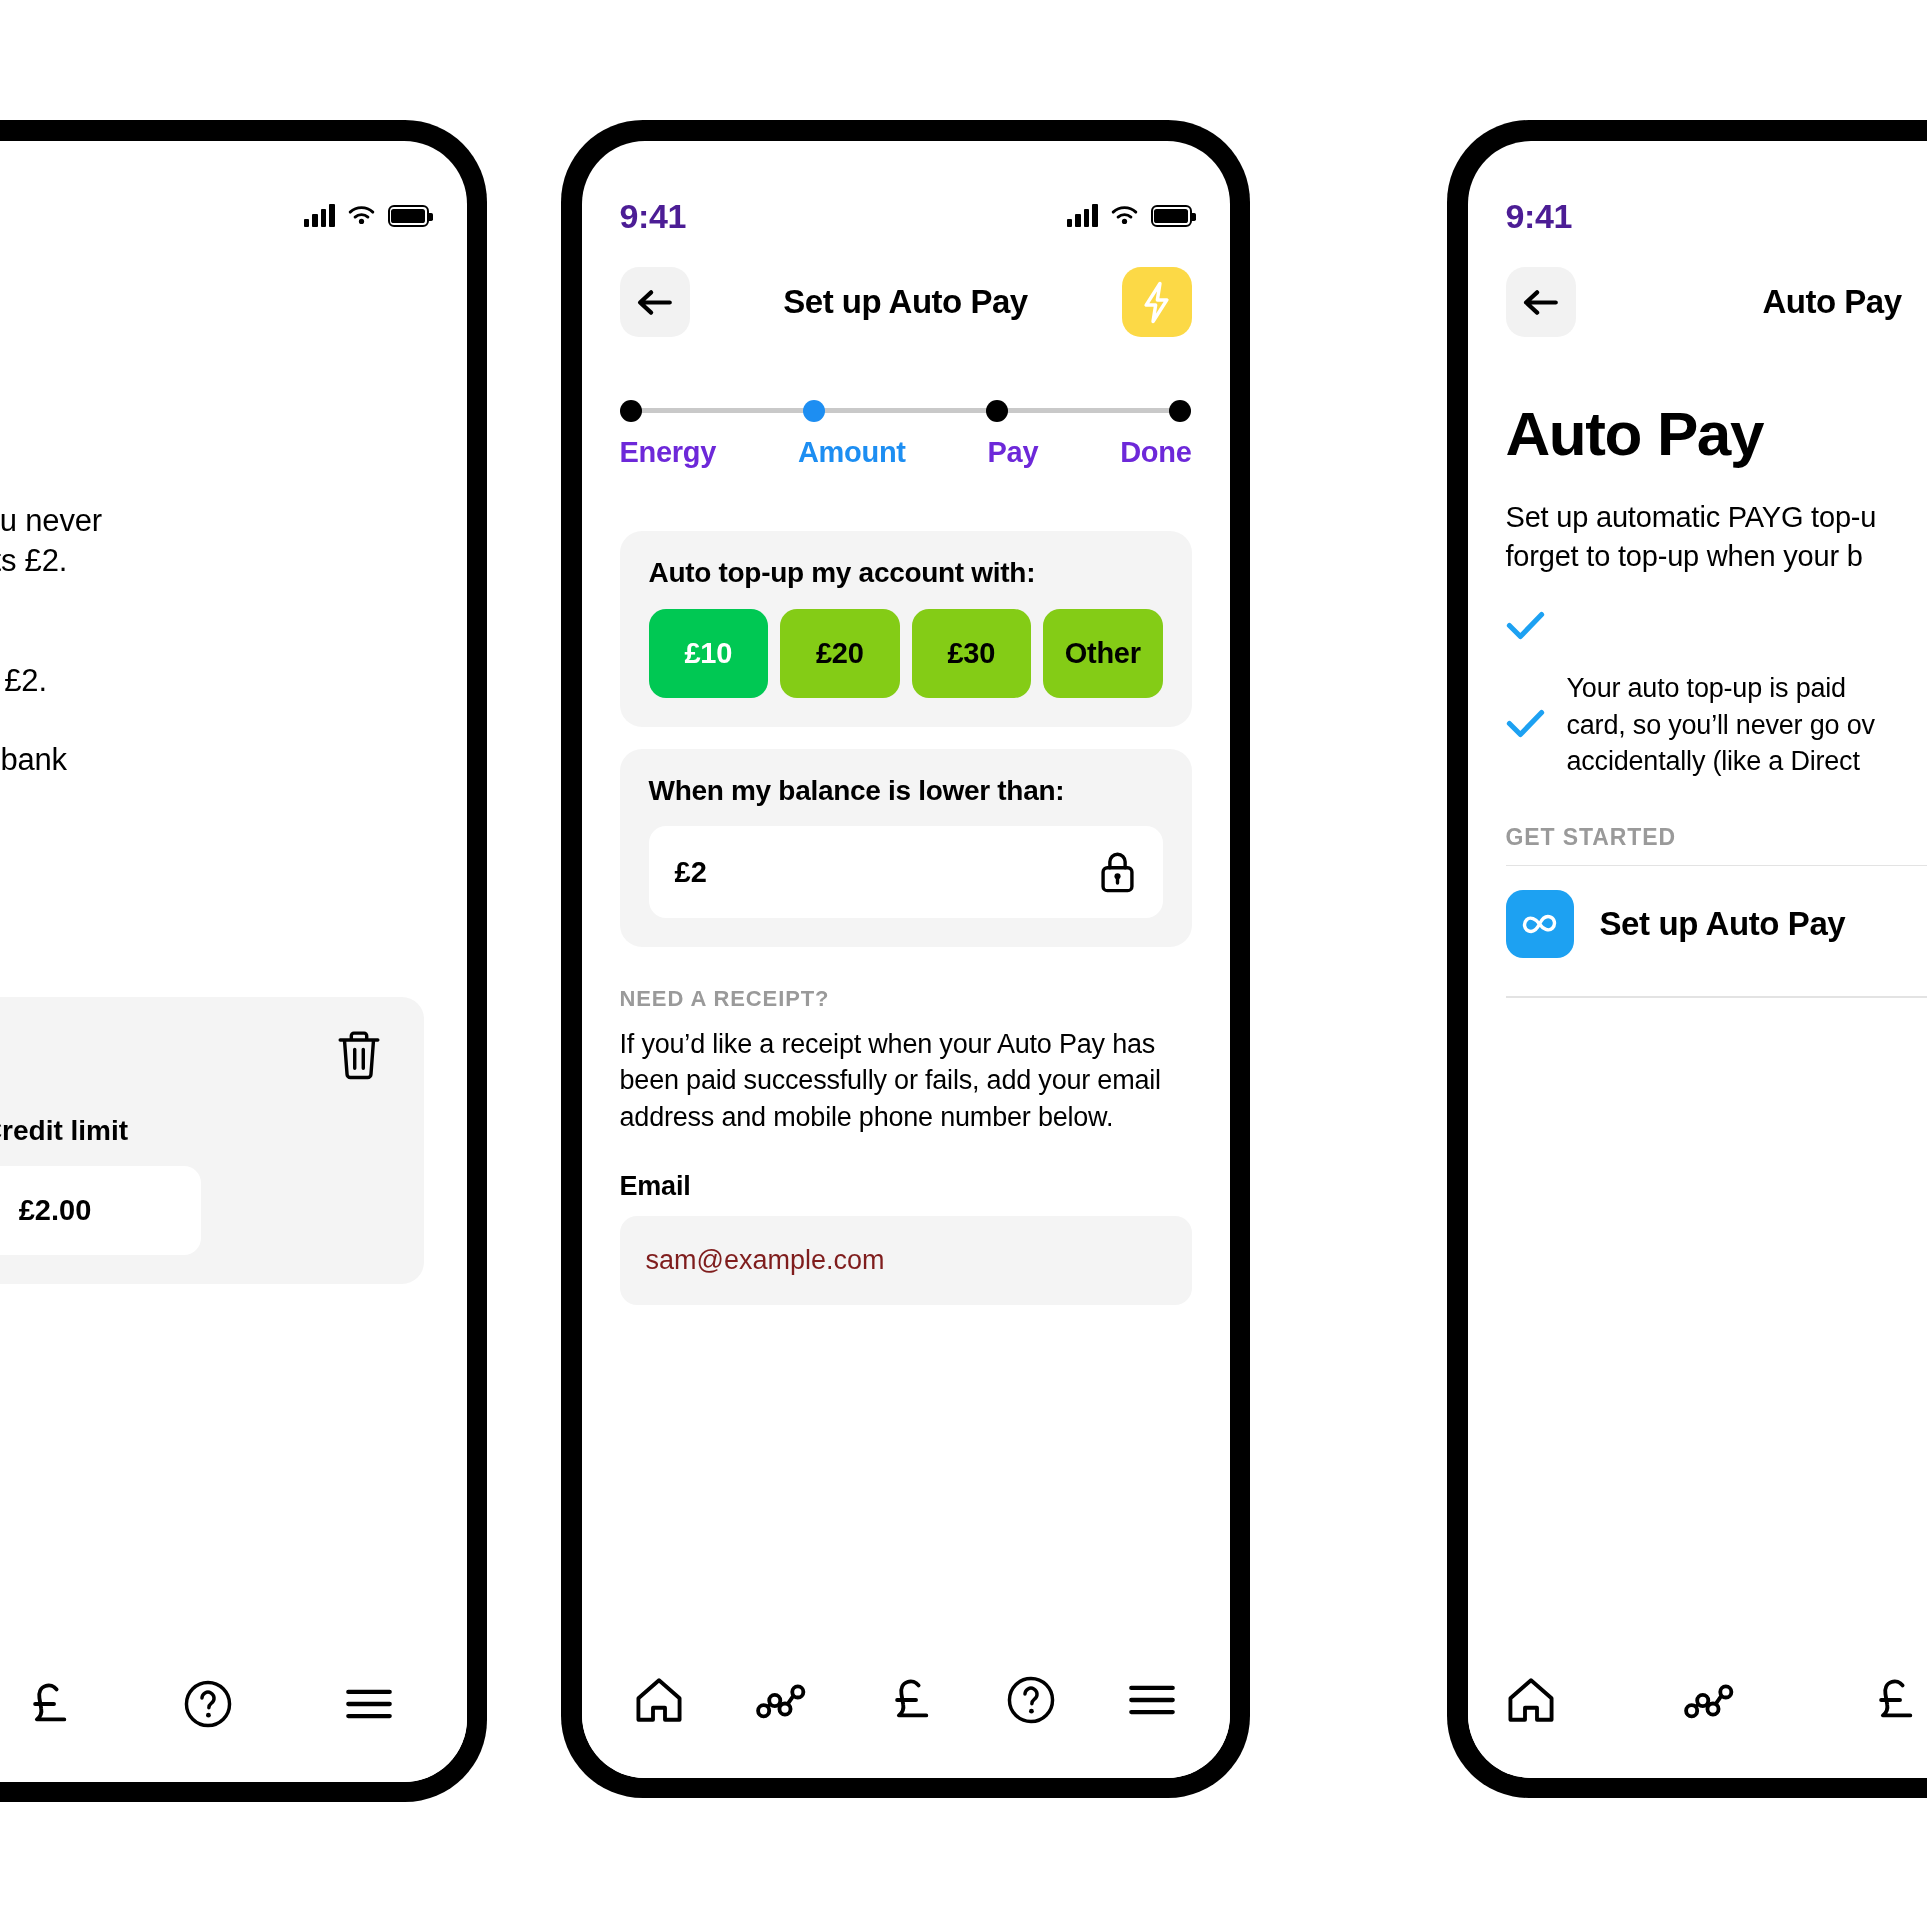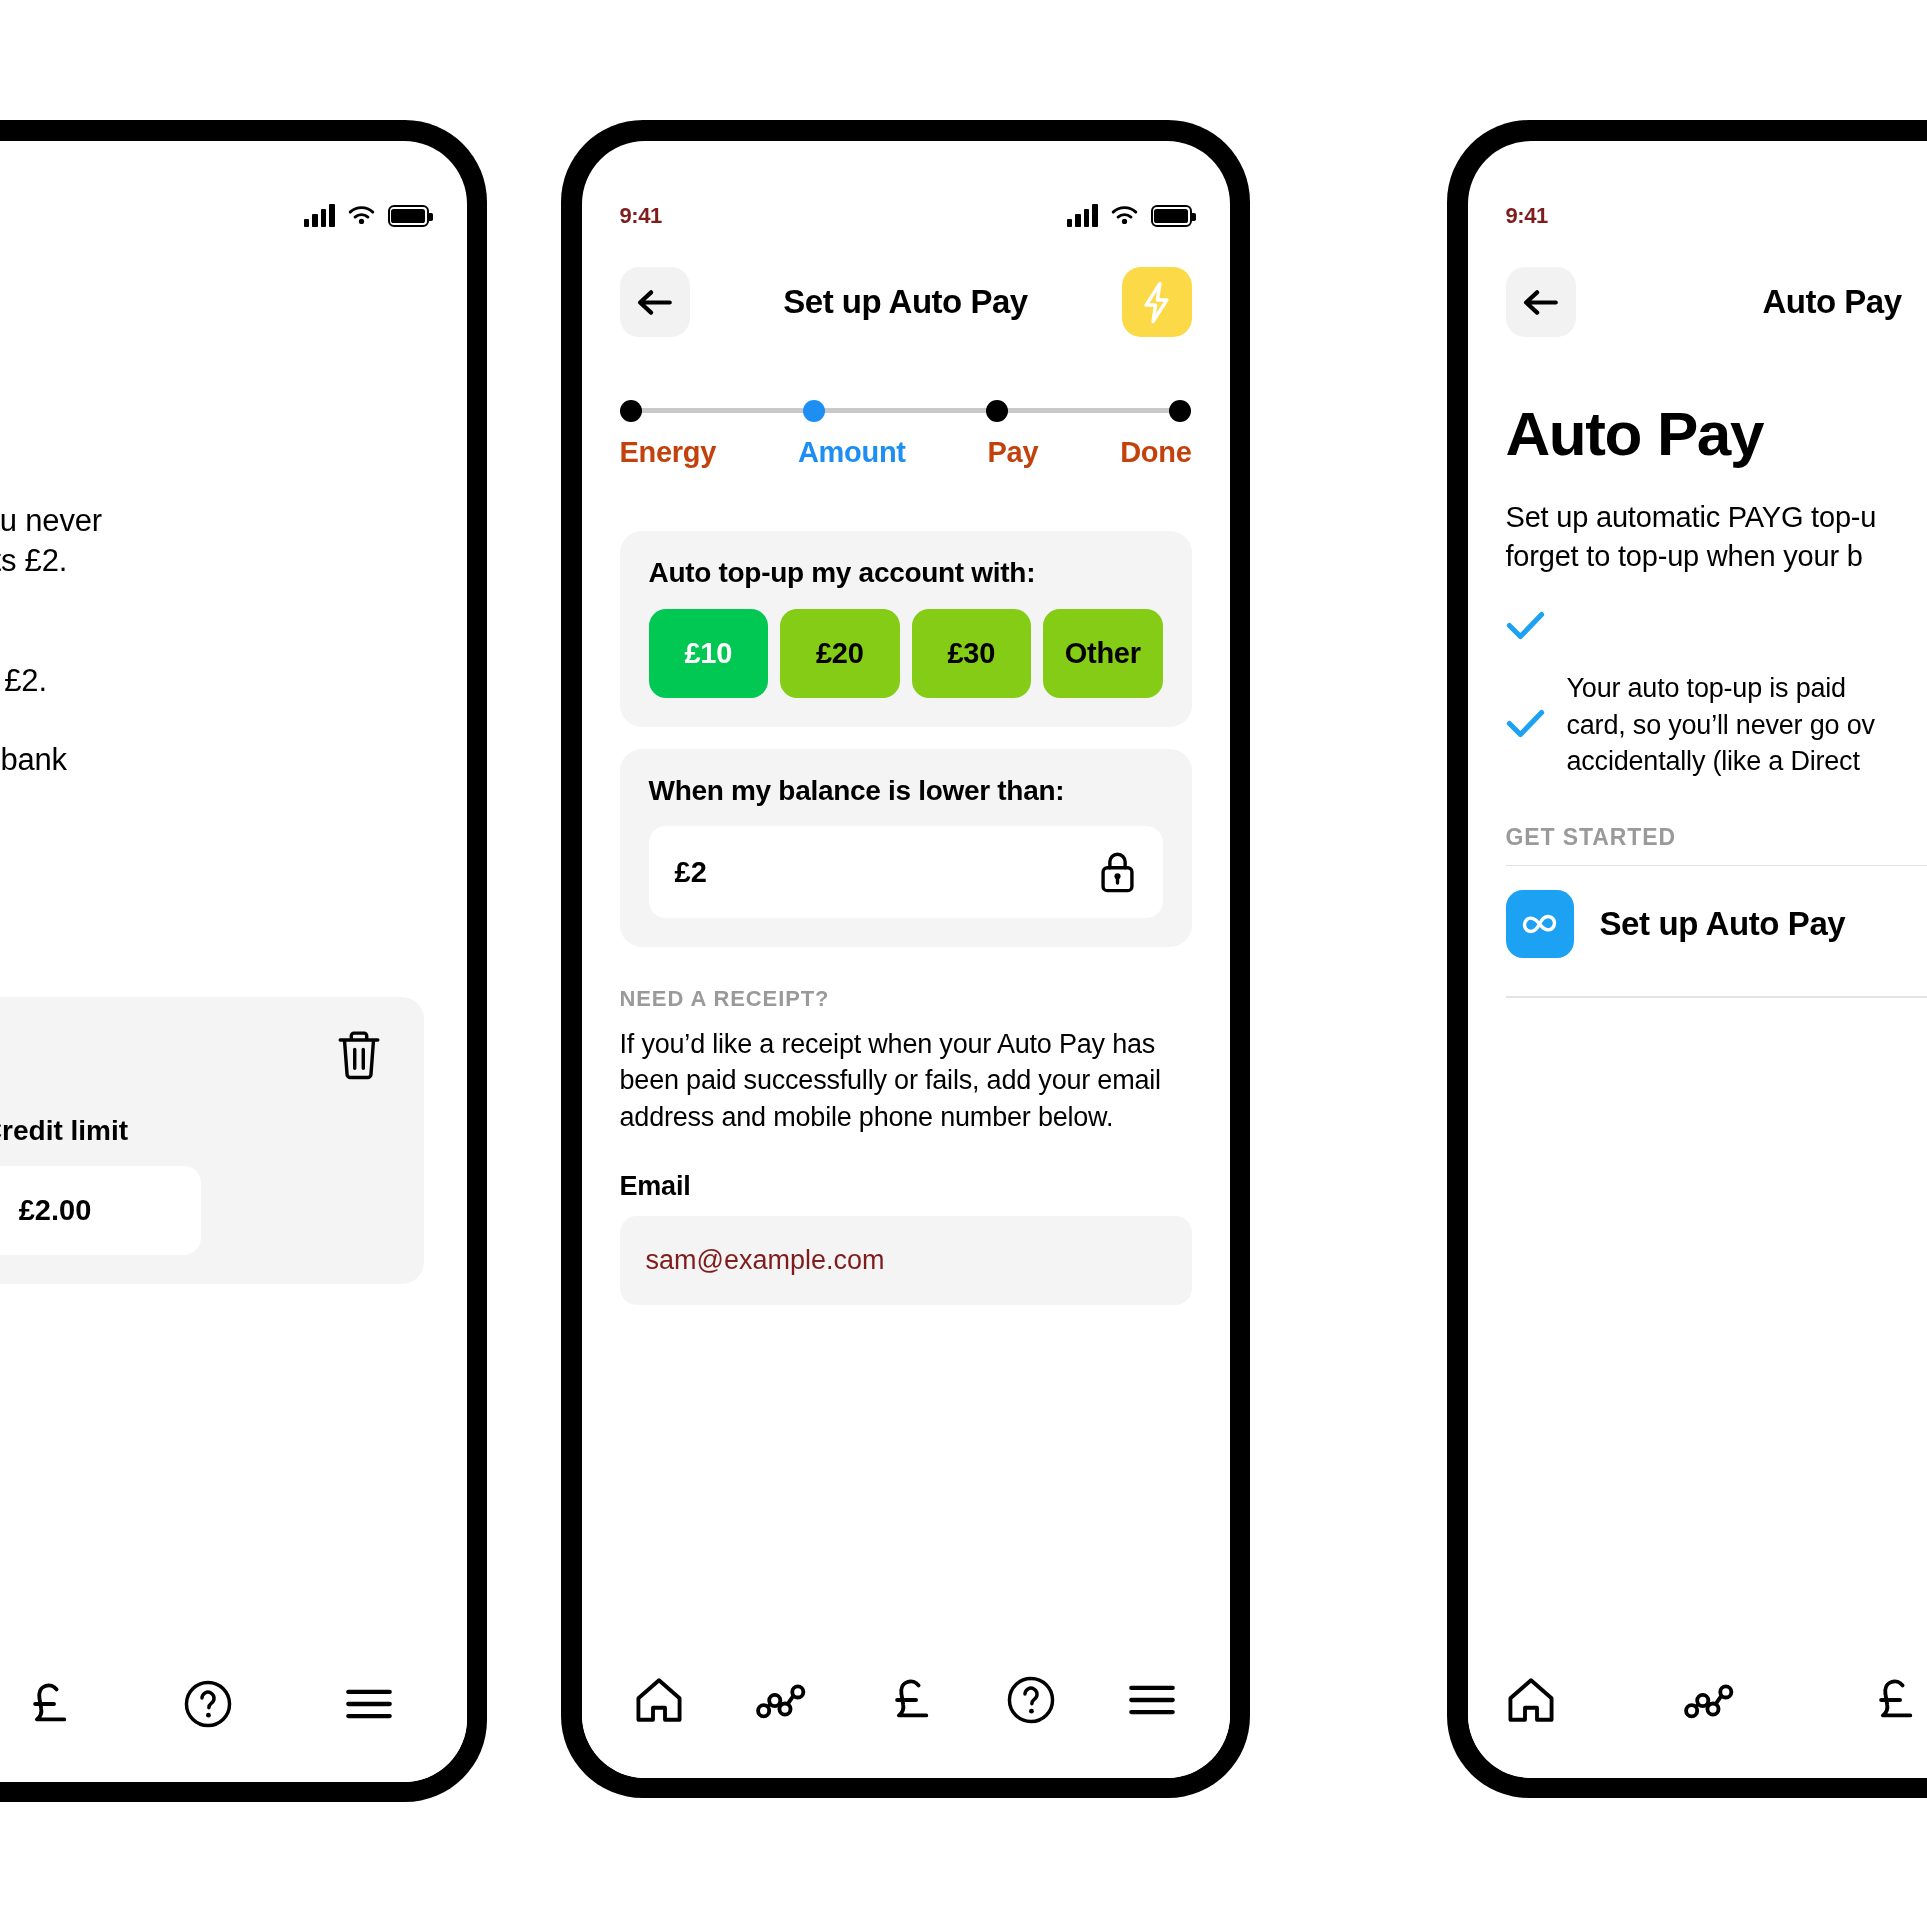--- a/index.html
+++ b/index.html
@@ -35,21 +35,21 @@
   
   #phone-right { left: 1447px; top: 120px; width: 770px; height: 1678px; border-radius: 82px; }
   #screen-right{ left: 20.5px; top: 20.5px; width: 729px; height: 1637px; border-radius: 63px; }
 
   
   .statusbar {
     position: absolute; top: 0; left: 0; right: 0; height: 110px;
     display: flex; align-items: center; justify-content: space-between;
     padding: 41px 38px 0 38px;
   }
-  .sb-time { font-size: 22px; font-weight: 600; letter-spacing: -0.4px; color: #7f1d1d; }
+  .sb-time { font-size: 34px; font-weight: 600; letter-spacing: -0.4px; color: #4c1d95; }
   .sb-icons { display: flex; align-items: center; gap: 12px; }
   .sig { display: flex; align-items: flex-end; gap: 3.4px; height: 22px; }
   .sig i { display:block; width: 5.1px; background:#000; border-radius: 0.9px; }
   .sig i:nth-child(1){ height: 7.7px; }
   .sig i:nth-child(2){ height: 13px; }
   .sig i:nth-child(3){ height: 18px; }
   .sig i:nth-child(4){ height: 23px; }
   .batt { width: 41px; height: 21.4px; border: 2.6px solid #000; border-radius: 6px; position: relative; padding:1.7px; }
   .batt::after { content:""; position:absolute; right:-6px; top:6px; width:3.4px; height:7.7px; background:#000; border-radius:0 1.7px 1.7px 0;}
   .batt i { display:block; width:100%; height:100%; background:#000; border-radius:2.6px; }
@@ -70,21 +70,21 @@
   }
 
   
   .stepper { position:absolute; left: 38px; right: 38px; top: 257px; }
   .step-track { position: relative; height: 26px; display:flex; align-items:center; }
   .step-line { position:absolute; left: 11px; right: 11px; height: 4.3px; background:#c9c9c9; border-radius: 2.6px; }
   .step-dots { position:relative; display:flex; justify-content: space-between; width: 100%; }
   .step-dot { width: 22px; height: 22px; border-radius:50%; background:#000; z-index:2; }
   .step-dot.active { background:#1d8ef2; }
   .step-labels { display:flex; justify-content: space-between; margin-top: 12px; }
-  .step-label { font-size: 29px; font-weight: 700; color:#c2410c; letter-spacing: -0.3px; }
+  .step-label { font-size: 29px; font-weight: 700; color:#6d28d9; letter-spacing: -0.3px; }
   .step-label.active { color:#1d8ef2; }
 
   
   .card { background:#f4f4f4; border-radius: 22px; padding: 26px 29px 29px; }
   .card-title { font-size: 28px; font-weight: 700; color:#000; letter-spacing:-0.3px; }
   .amount-row { display:flex; gap: 12px; margin-top: 20.5px; }
   .amount-chip {
     flex: 1 1 0; height: 89px; border-radius: 17px; background:#84cc16;
     display:flex; align-items:center; justify-content:center;
     font-size: 29px; font-weight: 700; color:#000; letter-spacing:-0.3px;

